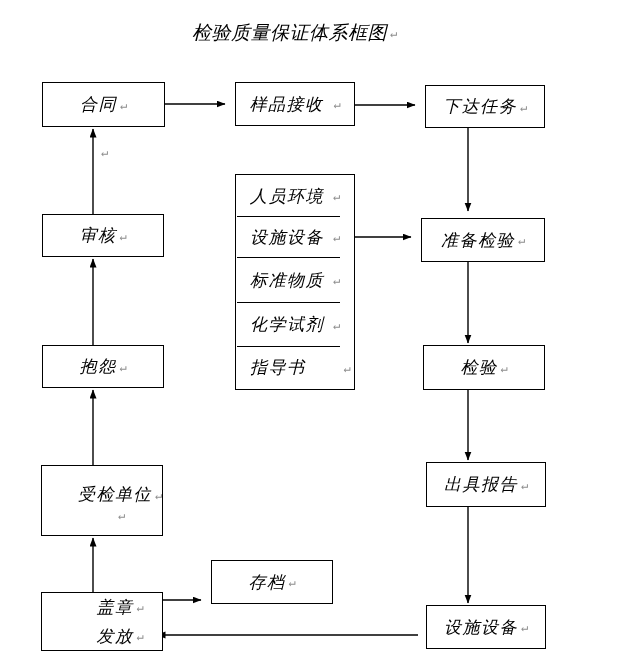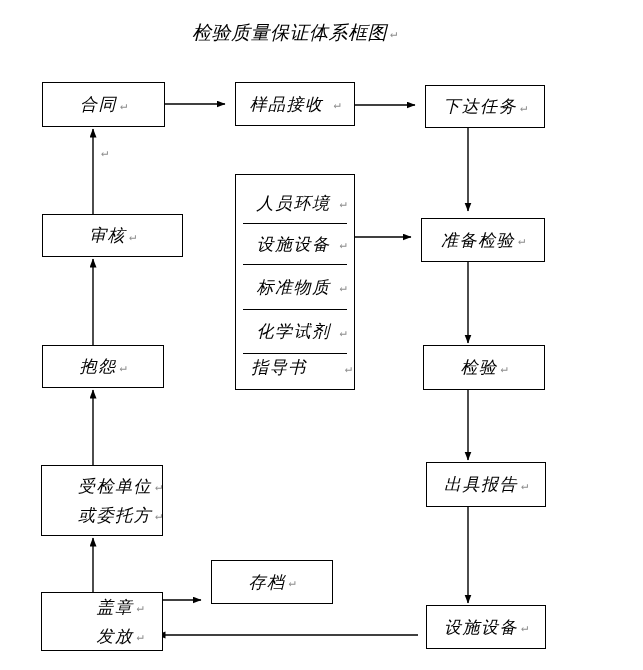--- a/index.html
+++ b/index.html
@@ -41,23 +41,23 @@
     justify-content: center;
     padding-left: 36px;
   }
   .node.two .tl {
     line-height: 29px;
     display: flex;
     align-items: center;
   }
   .node.res {
     flex-direction: column;
-    align-items: center;
+    align-items: flex-start;
     justify-content: flex-start;
-    padding: 8px;
+    padding: 1px;
   }
   .res-row {
     box-sizing: border-box;
     border-bottom: 1.5px solid #000000;
     display: flex;
     align-items: center;
     padding-left: 13px;
   }
   .res-row:last-child { border-bottom: none; flex: 1; gap: 36px; }
   .res-row .pilcrow { margin-left: 9px; }
@@ -144,21 +144,21 @@
     <div class="res-row" style="height:44px">
       <span>化学试剂</span>
       <span class="pilcrow">↵</span>
     </div>
     <div class="res-row">
       <span>指导书</span>
       <span class="pilcrow">↵</span>
     </div>
   </div>
 
-  <div class="node" style="left:34px;top:214px;width:141px;height:43px">
+  <div class="node" style="left:34px;top:214px;width:122px;height:43px">
     <span>审核</span>
     <span class="pilcrow">↵</span>
   </div>
   <div class="node" style="left:413px;top:218px;width:124px;height:44px">
     <span>准备检验</span>
     <span class="pilcrow">↵</span>
   </div>
 
   <div class="node" style="left:34px;top:345px;width:122px;height:43px">
     <span>抱怨</span>
@@ -168,21 +168,20 @@
     <span>检验</span>
     <span class="pilcrow">↵</span>
   </div>
 
   <div class="node two" style="left:33px;top:465px;width:122px;height:71px">
     <div class="tl">
       <span>受检单位</span>
       <span class="pilcrow">↵</span>
     </div>
     <div class="tl">
-      <span>或委托方</span>
       <span class="pilcrow">↵</span>
     </div>
   </div>
   <div class="node" style="left:418px;top:462px;width:120px;height:45px">
     <span>出具报告</span>
     <span class="pilcrow">↵</span>
   </div>
 
   <div class="node" style="left:203px;top:560px;width:122px;height:44px">
     <span>存档</span>

